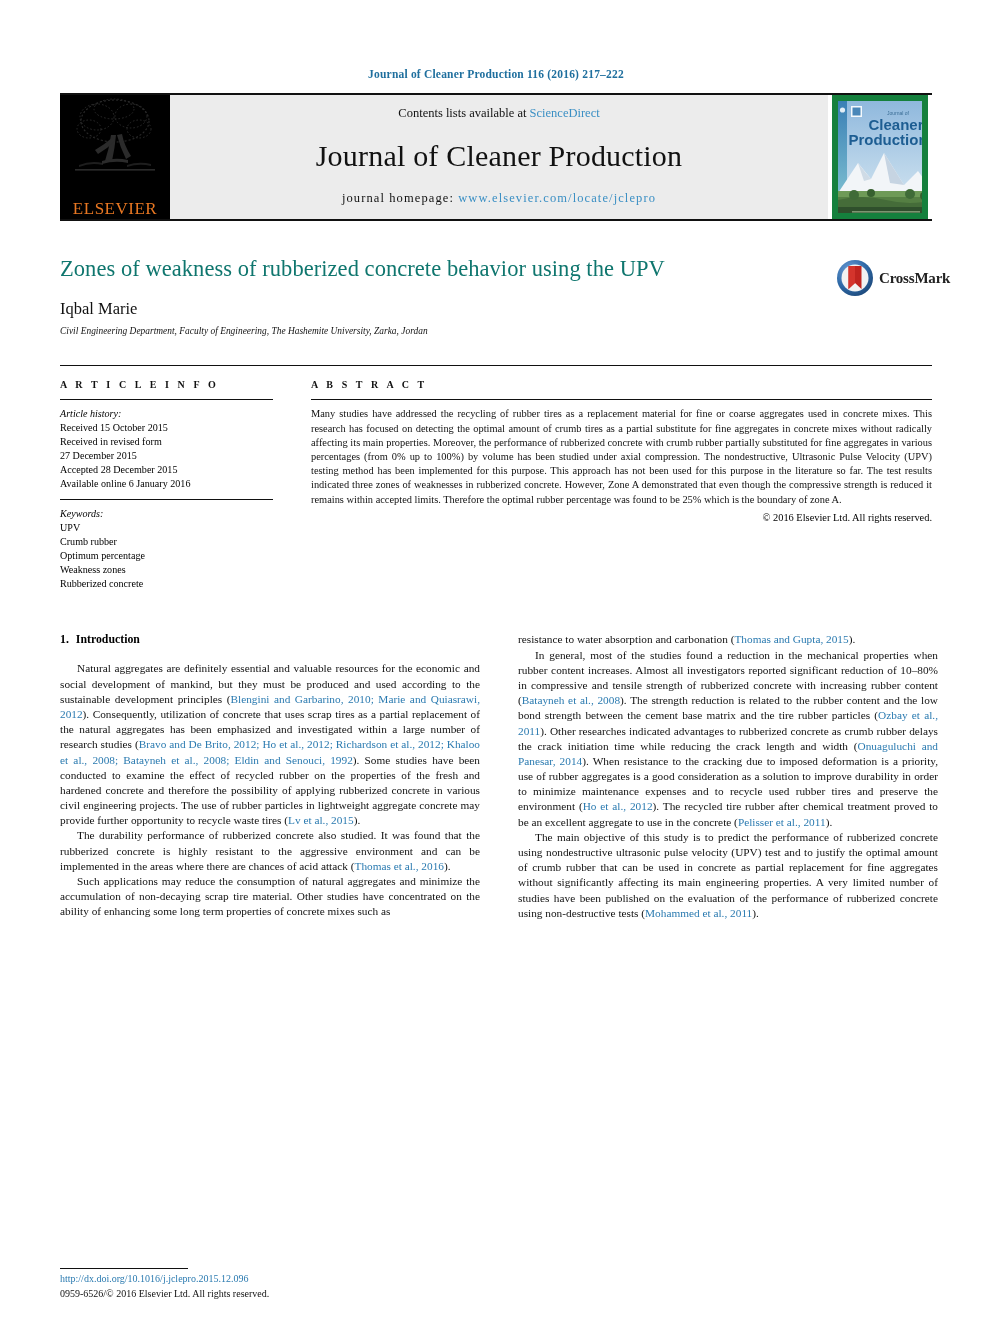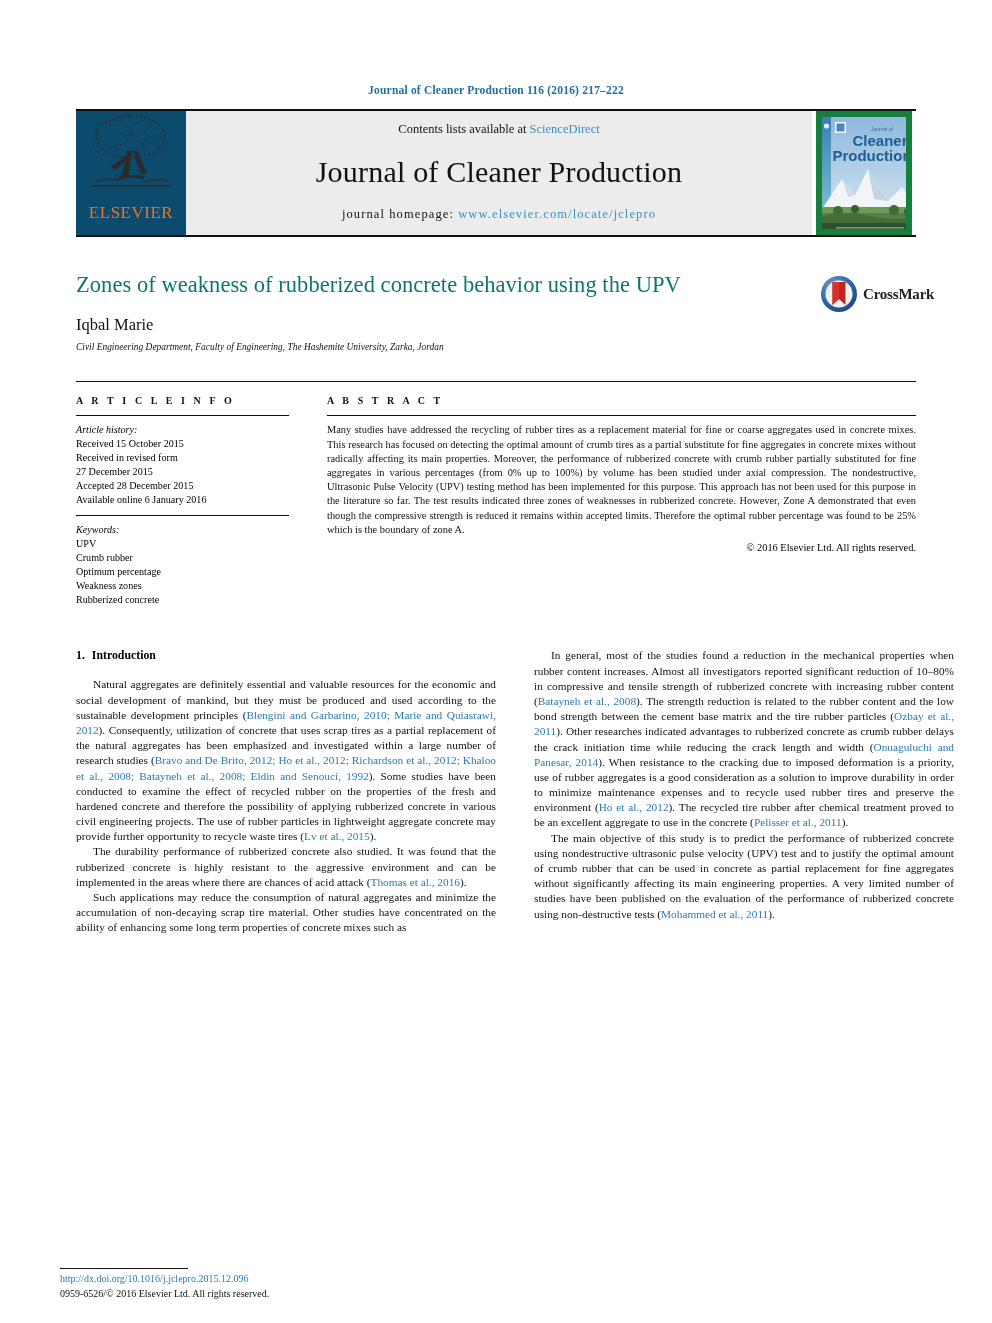--- a/index.html
+++ b/index.html
@@ -6,21 +6,21 @@
   html, body { margin: 0; padding: 0; }
   body {
     width: 992px;
     height: 1323px;
     background: #ffffff;
     font-family: "Liberation Serif", "DejaVu Serif", serif;
     color: #000000;
     position: relative;
     overflow: hidden;
   }
-  .page { position: relative; width: 992px; height: 1323px; padding: 16px; }
+  .page { position: relative; width: 992px; height: 1323px; padding: 0; }
 
   
   .runhead {
     text-align: center;
     font-family: "Liberation Serif", serif;
     font-size: 11.5px;
     font-weight: bold;
     color: #1f6f9e;
     padding-top: 68px;
     letter-spacing: .2px;
@@ -31,23 +31,23 @@
     margin: 13px 60px 0 60px;
     border-top: 2.2px solid #111;
     border-bottom: 2.2px solid #111;
     height: 128px;
     display: flex;
     align-items: stretch;
   }
   .elsevier-logo {
     width: 110px; flex: 0 0 110px;
     display: flex; flex-direction: column;
-    align-items: center; justify-content: flex-start;
+    align-items: center; justify-content: space-between;
     padding-bottom: 2px;
-    background: #0c4a6e;
+    background: #000000;
   }
   .tree-svg { display:block; }
   .elsevier-word {
     font-family: "Liberation Serif", serif;
     font-size: 17px; letter-spacing: .5px;
     color: #e87722; font-weight: normal;
     line-height: 1;
     margin-top: 1px;
   }
   .masthead-center {
@@ -299,20 +299,21 @@
       </div>
 
       <p class="para"><span>Natural aggregates are definitely essential and valuable resources for the economic and social development of mankind, but they must be produced and used according to the sustainable development principles (</span><span class="cite">Blengini and Garbarino, 2010; Marie and Quiasrawi, 2012</span><span>). Consequently, utilization of concrete that uses scrap tires as a partial replacement of the natural aggregates has been emphasized and investigated within a large number of research studies (</span><span class="cite">Bravo and De Brito, 2012; Ho et al., 2012; Richardson et al., 2012; Khaloo et al., 2008; Batayneh et al., 2008; Eldin and Senouci, 1992</span><span>). Some studies have been conducted to examine the effect of recycled rubber on the properties of the fresh and hardened concrete and therefore the possibility of applying rubberized concrete in various civil engineering projects. The use of rubber particles in lightweight aggregate concrete may provide further opportunity to recycle waste tires (</span><span class="cite">Lv et al., 2015</span><span>).</span></p>
 
       <p class="para"><span>The durability performance of rubberized concrete also studied. It was found that the rubberized concrete is highly resistant to the aggressive environment and can be implemented in the areas where there are chances of acid attack (</span><span class="cite">Thomas et al., 2016</span><span>).</span></p>
 
       <p class="para">Such applications may reduce the consumption of natural aggregates and minimize the accumulation of non-decaying scrap tire material. Other studies have concentrated on the ability of enhancing some long term properties of concrete mixes such as</p>
     </div>
 
     <div class="bcol">
+      <p class="para cont"><span>resistance to water absorption and carbonation (</span><span class="cite">Thomas and Gupta, 2015</span><span>).</span></p>
 
       <p class="para"><span>In general, most of the studies found a reduction in the mechanical properties when rubber content increases. Almost all investigators reported significant reduction of 10–80% in compressive and tensile strength of rubberized concrete with increasing rubber content (</span><span class="cite">Batayneh et al., 2008</span><span>). The strength reduction is related to the rubber content and the low bond strength between the cement base matrix and the tire rubber particles (</span><span class="cite">Ozbay et al., 2011</span><span>). Other researches indicated advantages to rubberized concrete as crumb rubber delays the crack initiation time while reducing the crack length and width (</span><span class="cite">Onuaguluchi and Panesar, 2014</span><span>). When resistance to the cracking due to imposed deformation is a priority, use of rubber aggregates is a good consideration as a solution to improve durability in order to minimize maintenance expenses and to recycle used rubber tires and preserve the environment (</span><span class="cite">Ho et al., 2012</span><span>). The recycled tire rubber after chemical treatment proved to be an excellent aggregate to use in the concrete (</span><span class="cite">Pelisser et al., 2011</span><span>).</span></p>
 
       <p class="para"><span>The main objective of this study is to predict the performance of rubberized concrete using nondestructive ultrasonic pulse velocity (UPV) test and to justify the optimal amount of crumb rubber that can be used in concrete as partial replacement for fine aggregates without significantly affecting its main engineering properties. A very limited number of studies have been published on the evaluation of the performance of rubberized concrete using non-destructive tests (</span><span class="cite">Mohammed et al., 2011</span><span>).</span></p>
     </div>
   </div>
 
   <div class="footnote">
     <div class="fn-rule"></div>
   </div>

